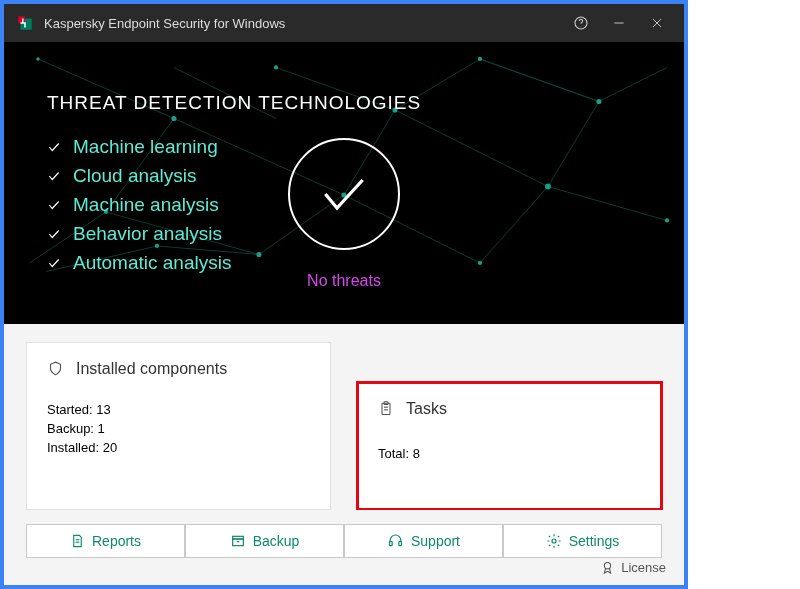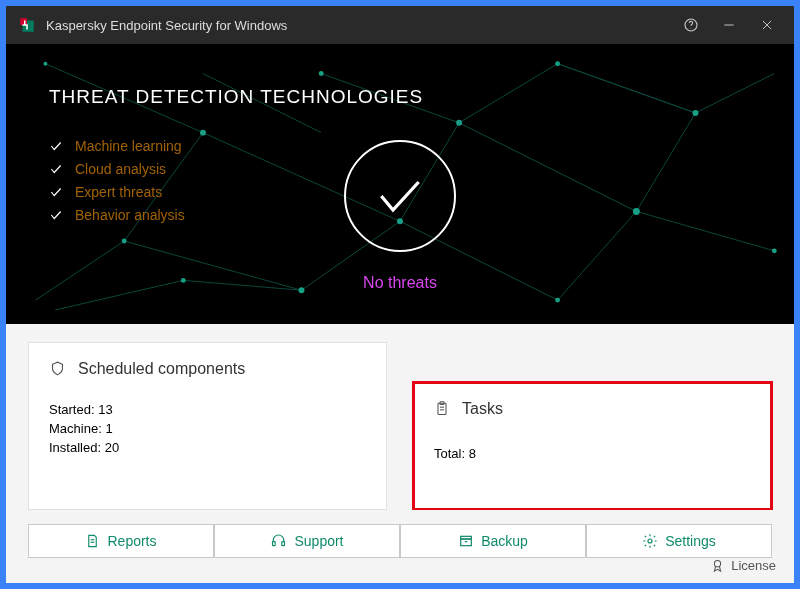--- a/index.html
+++ b/index.html
@@ -1,32 +1,32 @@
 <!DOCTYPE html>
 <html><head>
   <meta charset="utf-8">
   <style>
     * { margin: 0; padding: 0; box-sizing: border-box; font-family: "Segoe UI", Arial, sans-serif; }
     body { width: 800px; height: 589px; background: #fff; overflow: hidden; }
 
-    .window { width: 800px; height: 589px; display: flex; flex-direction: column; border: 6px solid #3b82f6; }
+    .window { width: 688px; height: 589px; display: flex; flex-direction: column; border: 4px solid #3b82f6; }
 
     
     .titlebar { height: 38px; background: #2a2a2a; display: flex; align-items: center; padding: 0 8px 0 12px; color: #e6e6e6; }
     .logo-svg { width: 18px; height: 18px; margin-right: 10px; }
     .titlebar-title { font-size: 13px; flex: 1; color: #ddd; }
     .tb-btn { width: 38px; height: 38px; display: flex; align-items: center; justify-content: center; color: #ccc; }
     .tb-btn svg { stroke: #ccc; }
 
     
     .hero { position: relative; height: 282px; background: #000; color: #fff; overflow: hidden; }
     .net-bg { position: absolute; inset: 0; }
     .hero-content { position: relative; z-index: 2; height: 100%; }
-    .hero-heading { position: absolute; top: 42px; left: 43px; font-size: 19px; font-weight: 400; letter-spacing: 1px; color: #fff; }
-    .tech-list { position: absolute; top: 94px; left: 43px; font-size: 14px; color: #a16207; }
+    .hero-heading { position: absolute; top: 50px; left: 43px; font-size: 19px; font-weight: 400; letter-spacing: 1px; color: #fff; }
+    .tech-list { position: absolute; top: 94px; left: 43px; font-size: 19px; color: #5eead4; }
     .tech-item { display: flex; align-items: center; margin-bottom: 7px; }
     .tech-item .chk { margin-right: 12px; display: inline-flex; }
     .tech-item .chk svg { stroke: #fff; }
     .status-circle-wrap { position: absolute; left: 50%; top: 96px; transform: translateX(-50%); text-align: center; }
     .status-circle { width: 112px; height: 112px; border: 2px solid #fff; border-radius: 50%; display: flex; align-items: center; justify-content: center; margin: 0 auto; }
     .status-label { margin-top: 22px; font-size: 16px; color: #d946ef; }
 
     
     .cards { display: flex; gap: 26px; padding: 18px 22px 0 22px; background: #f4f4f4; }
     .card { flex: 1; background: #fff; border: 1px solid #e1e1e1; padding: 16px 20px 18px 20px; min-height: 128px; }
@@ -139,29 +139,37 @@
               </svg>
             </span>
           <span>Cloud analysis</span>
         </div>
         <div class="tech-item">
           <span class="chk">
               <svg width="14" height="14" viewBox="0 0 24 24" fill="none" stroke-width="2">
                 <polyline points="4 12 9 18 20 6"></polyline>
               </svg>
             </span>
-          <span>Expert threats</span>
+          <span>Machine analysis</span>
         </div>
         <div class="tech-item">
           <span class="chk">
               <svg width="14" height="14" viewBox="0 0 24 24" fill="none" stroke-width="2">
                 <polyline points="4 12 9 18 20 6"></polyline>
               </svg>
             </span>
           <span>Behavior analysis</span>
+        </div>
+        <div class="tech-item">
+          <span class="chk">
+              <svg width="14" height="14" viewBox="0 0 24 24" fill="none" stroke-width="2">
+                <polyline points="4 12 9 18 20 6"></polyline>
+              </svg>
+            </span>
+          <span>Automatic analysis</span>
         </div>
       </div>
 
       <div class="status-circle-wrap">
         <div class="status-circle">
           <svg width="56" height="56" viewBox="0 0 24 24" fill="none" stroke="#fff" stroke-width="1.4">
               <polyline points="4 12 9 18 20 6"></polyline>
             </svg>
         </div>
         <div class="status-label">No threats</div>
@@ -171,24 +179,24 @@
 
   <div class="cards">
 
     <div class="card">
       <div class="card-h">
         <span class="ci">
           <svg width="17" height="19" viewBox="0 0 24 24" fill="none" stroke="#555" stroke-width="1.6">
               <path d="M12 3 L19 6 V12 C19 17 12 21 12 21 C12 21 5 17 5 12 V6 Z"></path>
             </svg>
         </span>
-        <span>Scheduled components</span>
+        <span>Installed components</span>
       </div>
       <div class="card-line"><span>Started:</span> <span>13</span></div>
-      <div class="card-line"><span>Machine:</span> <span>1</span></div>
+      <div class="card-line"><span>Backup:</span> <span>1</span></div>
       <div class="card-line"><span>Installed:</span> <span>20</span></div>
     </div>
 
     <div class="card highlight">
       <div class="card-h">
         <span class="ci">
           <svg width="16" height="19" viewBox="0 0 24 24" fill="none" stroke="#555" stroke-width="1.6">
               <rect x="6" y="4" width="12" height="17" rx="1"></rect>
               <rect x="9" y="2" width="6" height="4" rx="1"></rect>
               <line x1="9" y1="10" x2="15" y2="10"></line>
@@ -209,37 +217,37 @@
           <svg width="15" height="16" viewBox="0 0 24 24" fill="none" stroke="#0f8a6c" stroke-width="1.8">
             <path d="M6 3h9l3 3v15H6z"></path>
             <line x1="9" y1="10" x2="15" y2="10"></line>
             <line x1="9" y1="14" x2="15" y2="14"></line>
           </svg>
         </span>
       <span>Reports</span>
     </div>
     <div class="btn">
       <span class="bi">
+          <svg width="16" height="16" viewBox="0 0 24 24" fill="none" stroke="#0f8a6c" stroke-width="1.8">
+            <rect x="4" y="5" width="16" height="4"></rect>
+            <rect x="4" y="9" width="16" height="10"></rect>
+            <line x1="10" y1="13" x2="14" y2="13"></line>
+          </svg>
+        </span>
+      <span>Backup</span>
+    </div>
+    <div class="btn">
+      <span class="bi">
           <svg width="17" height="16" viewBox="0 0 24 24" fill="none" stroke="#0f8a6c" stroke-width="1.8">
             <path d="M4 13v-2a8 8 0 0 1 16 0v2"></path>
             <rect x="3" y="13" width="4" height="6" rx="1"></rect>
             <rect x="17" y="13" width="4" height="6" rx="1"></rect>
           </svg>
         </span>
       <span>Support</span>
-    </div>
-    <div class="btn">
-      <span class="bi">
-          <svg width="16" height="16" viewBox="0 0 24 24" fill="none" stroke="#0f8a6c" stroke-width="1.8">
-            <rect x="4" y="5" width="16" height="4"></rect>
-            <rect x="4" y="9" width="16" height="10"></rect>
-            <line x1="10" y1="13" x2="14" y2="13"></line>
-          </svg>
-        </span>
-      <span>Backup</span>
     </div>
     <div class="btn">
       <span class="bi">
           <svg width="16" height="16" viewBox="0 0 24 24" fill="none" stroke="#0f8a6c" stroke-width="1.8">
             <circle cx="12" cy="12" r="3"></circle>
             <path d="M12 2v3M12 19v3M4.2 4.2l2.1 2.1M17.7 17.7l2.1 2.1M2 12h3M19 12h3M4.2 19.8l2.1-2.1M17.7 6.3l2.1-2.1"></path>
           </svg>
         </span>
       <span>Settings</span>
     </div>

